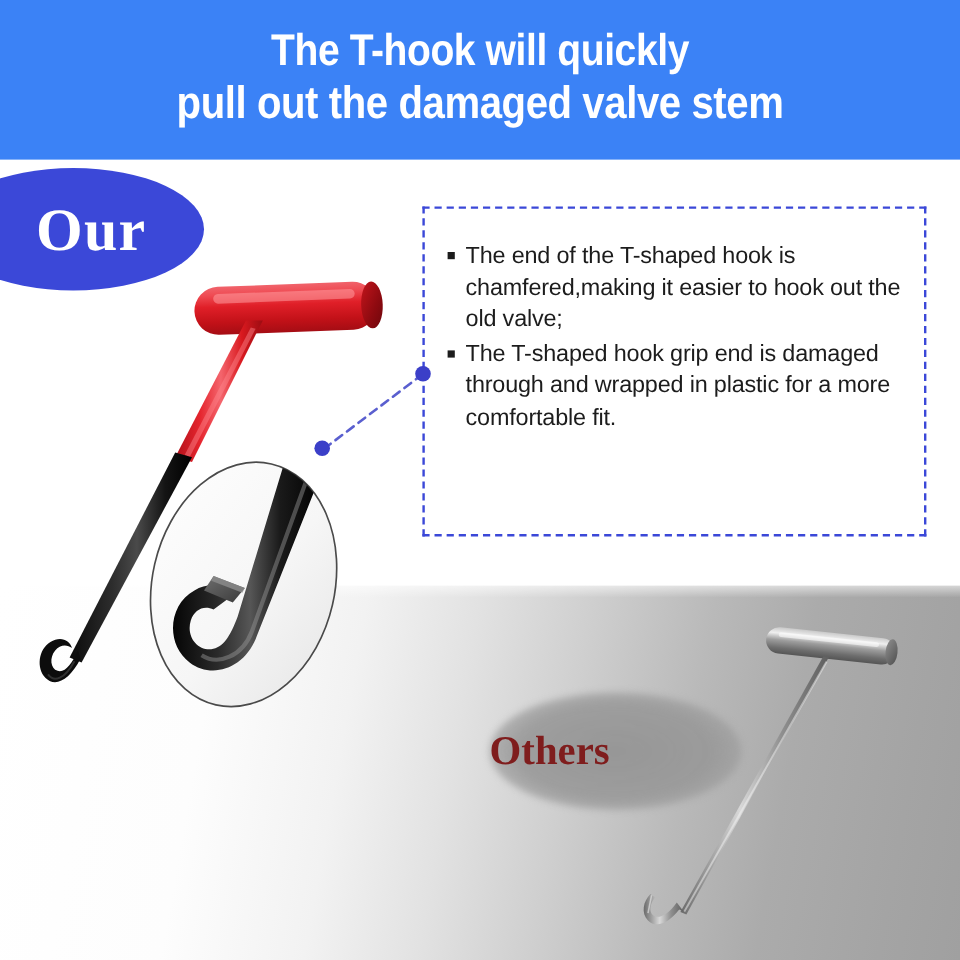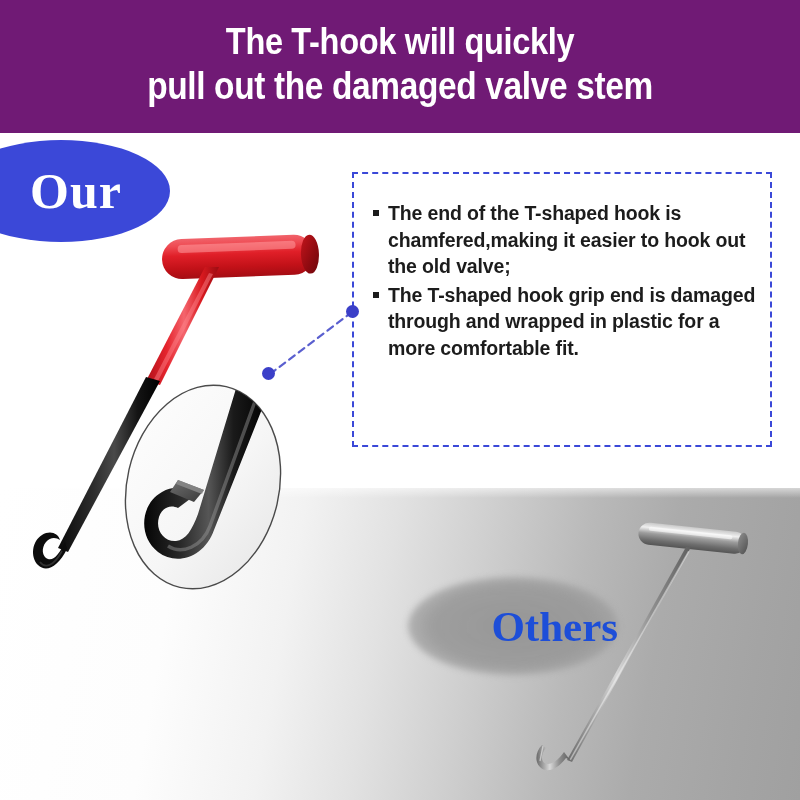--- a/index.html
+++ b/index.html
@@ -15,21 +15,21 @@
     overflow: hidden;
     background: #ffffff;
     font-family: "Liberation Sans", sans-serif;
   }
 
   
   #banner {
     position: absolute;
     left: 0; top: 0;
     width: 800px; height: 133px;
-    background: #701a75;
+    background: #3b82f6;
     box-sizing: border-box;
   }
   #banner .bline {
     position: absolute;
     left: 0; width: 800px;
     text-align: center;
     color: #ffffff;
     font-family: "Liberation Sans", sans-serif;
     font-weight: bold;
     font-size: 37px;
@@ -98,45 +98,44 @@
         rgba(152,152,152,0.9) 55%,
         rgba(160,160,160,0.55) 78%,
         rgba(170,170,170,0.0) 100%);
     filter: blur(3px);
   }
   #others-badge .label {
     position: absolute;
     left: 0; top: 50%;
     width: 210px;
     transform: translateY(-50%);
-    text-align: right;
-    color: #1d4ed8;
+    text-align: left;
+    color: #7f1d1d;
     font-family: "Liberation Serif", serif;
     font-weight: bold;
-    font-size: 43px;
+    font-size: 34px;
     line-height: 43px;
     letter-spacing: 0px;
   }
 
   
   #feature-box {
     position: absolute;
     left: 352px; top: 172px;
     width: 420px; height: 275px;
     border: 2.5px dashed #3b48d8;
     background: transparent;
     box-sizing: border-box;
   }
   #feature-list {
     position: absolute;
     left: 372px; top: 200px;
     width: 392px;
     margin: 0; padding: 0;
     list-style: none;
-    font-weight: bold;
   }
   #feature-list li {
     position: relative;
     padding-left: 16px;
     margin-bottom: 2px;
     color: #1c1c1c;
     font-family: "Liberation Sans", sans-serif;
     font-size: 19.5px;
     line-height: 26.5px;
     letter-spacing: -0.15px;

